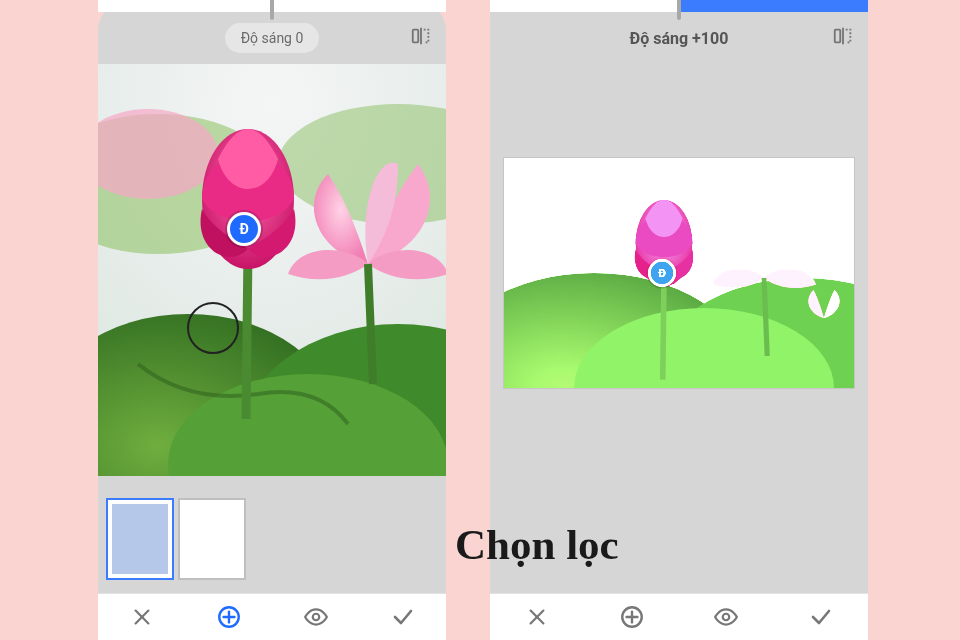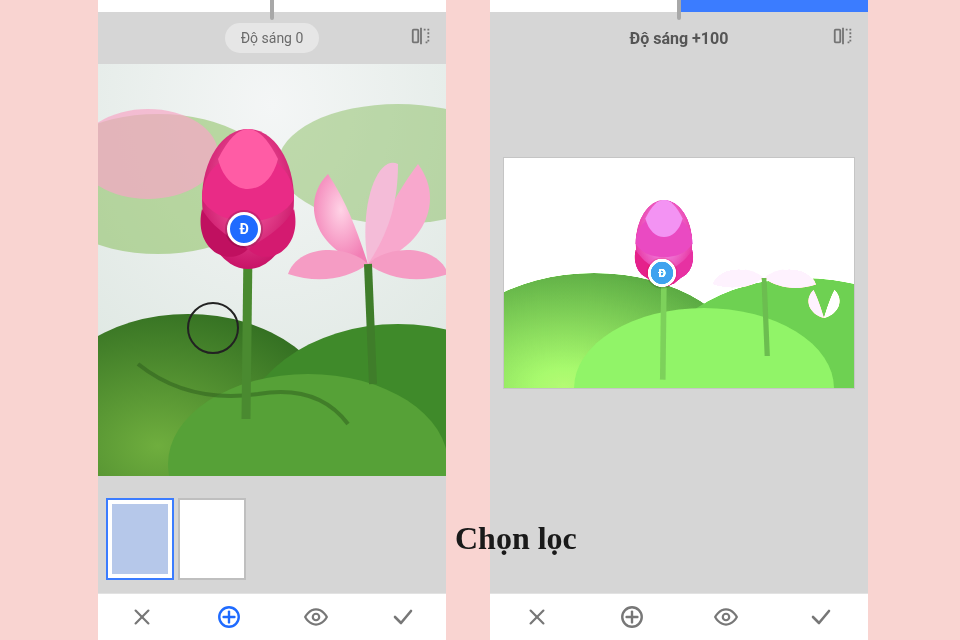--- a/index.html
+++ b/index.html
@@ -18,20 +18,21 @@
   }
   .panel {
     position: absolute;
     background: #d6d6d6;
   }
   .panel-left {
     left: 98px;
     top: 0;
     width: 348px;
     height: 640px;
+    border-radius: 31px;
   }
   .panel-right {
     left: 490px;
     top: 0;
     width: 378px;
     height: 640px;
   }
 
   
   .slider {
@@ -179,21 +180,21 @@
     border-top: 1px solid #e2e2e2;
   }
   .bb-icon { color: #777; display:flex; align-items:center; justify-content:center; width:28px; height:28px; }
   .bb-icon.primary { color: #1f6bff; }
 
   .caption {
     position: absolute;
     left: 455px;
     top: 520px;
     font-family: "Brush Script MT", "Segoe Script", cursive;
-    font-size: 32px;
+    font-size: 43px;
     font-weight: 700;
     color: #1a1a1a;
   }
 </style>
 </head>
 <body>
 
 <div class="stage">
 
   <div class="panel panel-left">

